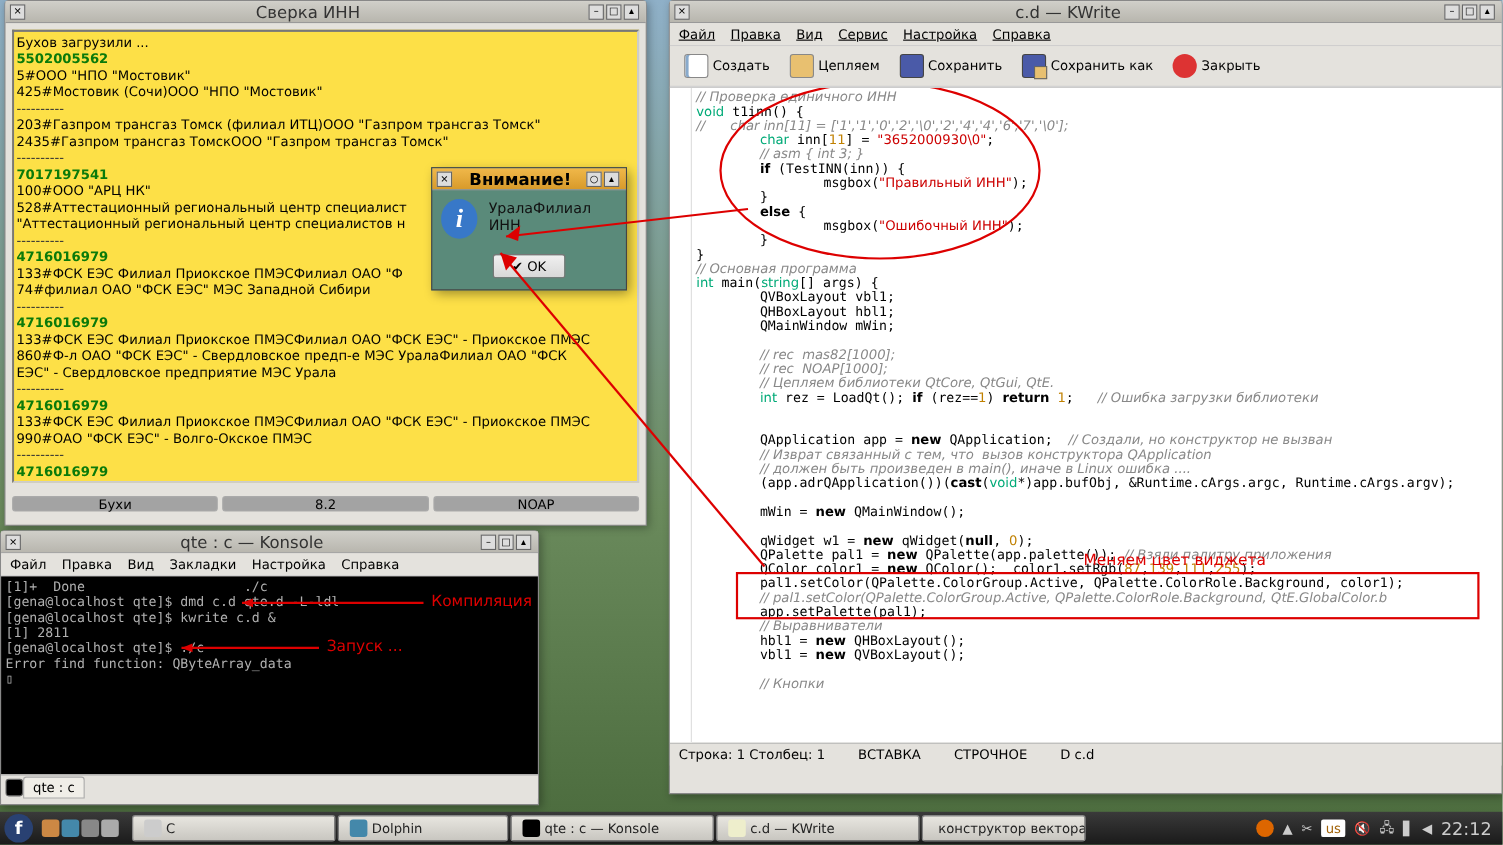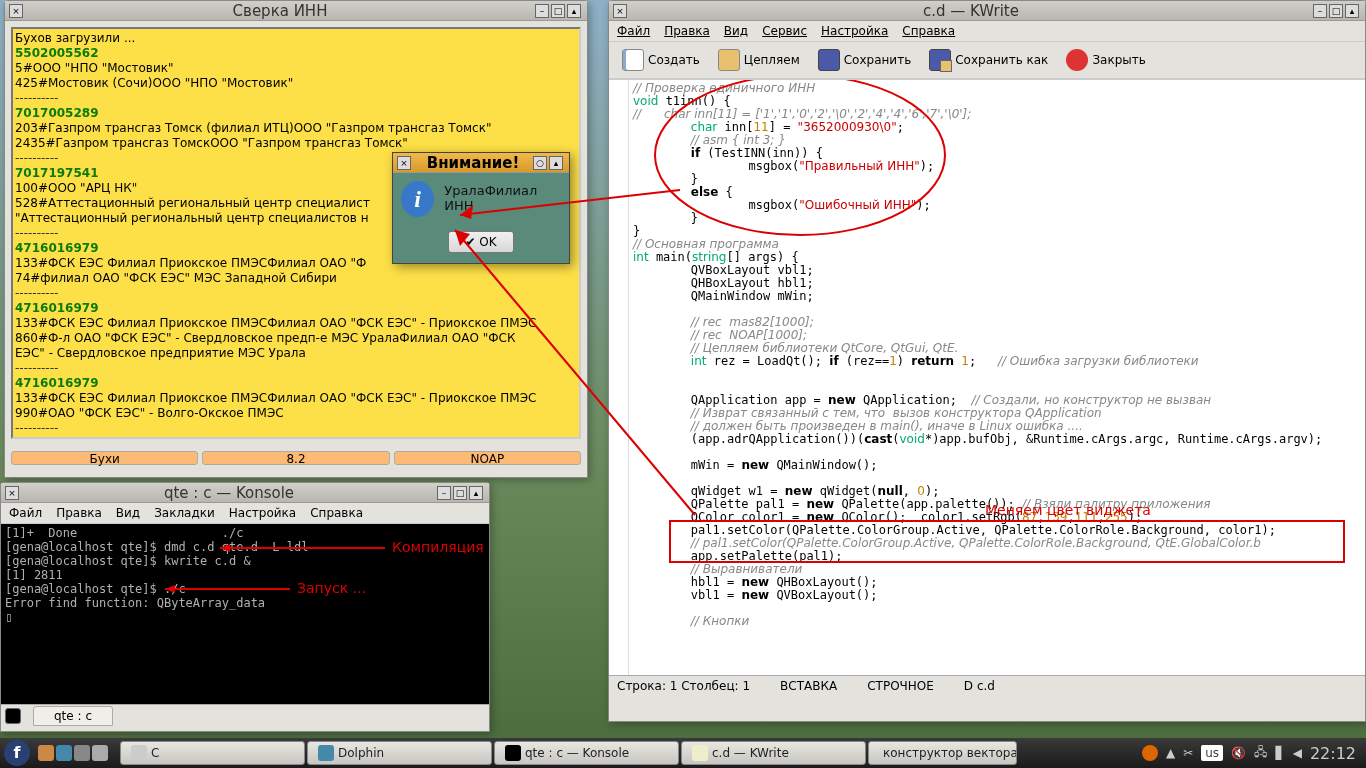--- a/index.html
+++ b/index.html
@@ -18,30 +18,30 @@
 .ico-new{background:#fff;border:1px solid #888;box-shadow:inset 3px 0 0 #8ac}
 .ico-open{background:#e8c070;border:1px solid #888}
 .ico-save{background:#4a5aa8;border:1px solid #444}
 .ico-saveas{background:#4a5aa8;border:1px solid #444;position:relative}
 .ico-saveas::after{content:"";position:absolute;right:-2px;bottom:-2px;width:10px;height:10px;background:#e8c070;border:1px solid #666}
 .ico-close{background:#d33;border-radius:50%}
 .listbox{background:#fde047;border:2px inset #ccc;overflow:auto;padding:2px;font-size:12px;line-height:15px}
 .inn{color:#0a7a0a;font-weight:bold}
 .sep{color:#333}
 .btns{display:flex;gap:4px;padding:6px}
-.btns button{flex:1;height:14px;background:#fdba74;border:1px solid #aaa;border-radius:3px;cursor:pointer}
+.btns button{flex:1;height:14px;background:#a3a3a3;border:1px solid #aaa;border-radius:3px;cursor:pointer}
 .dlg{position:absolute;background:#5a8a7a;border:1px solid #444;box-shadow:3px 3px 10px rgba(0,0,0,.4)}
 .dlg-body{display:flex;padding:8px;gap:10px;align-items:flex-start}
 .info-icon{width:36px;height:36px;background:#3878c8;border-radius:50%;color:#fff;font-size:24px;font-weight:bold;text-align:center;line-height:36px;font-family:Georgia,serif;font-style:italic}
 .dlg-txt{color:#111;font-size:13px;padding-top:2px}
 .dlg-btns{display:flex;justify-content:center;padding:6px 3px 10px}
 .dlg-btns button{padding:3px 16px;background:linear-gradient(#f0f0f0,#d8d8d8);border:1px solid #777;border-radius:3px;cursor:pointer}
 .konsole-body{background:#000;color:#b0b0b0;font-family:"DejaVu Sans Mono",monospace;font-size:12px;padding:2px 4px;line-height:14px;white-space:pre;overflow:hidden}
 .konsole-tabs{background:#e4e2dd;height:22px;display:flex;align-items:center;padding:0 4px;border-top:1px solid #aaa}
-.ktab{padding:2px 20px;border:1px solid #aaa;background:#f0eee8;border-radius:3px 3px 0 0;margin-left:12px}
+.ktab{padding:2px 8px;border:1px solid #aaa;background:#f0eee8;border-radius:3px 3px 0 0;margin-left:0}
 .code{background:#fff;font-family:"DejaVu Sans Mono",monospace;font-size:12px;line-height:13px;padding:2px 0 2px 24px;overflow:auto;white-space:pre;color:#000;position:relative;border-top:1px solid #ccc}
 .cm{color:#888;font-style:italic}
 .kw{color:#000;font-weight:bold}
 .ty{color:#0a7}
 .st{color:#c00}
 .nm{color:#c08000}
 .statusbar{background:#e4e2dd;border-top:1px solid #aaa;padding:3px 8px;display:flex;gap:30px;font-size:11px}
 .taskbar{position:absolute;bottom:0;left:0;right:0;height:30px;background:linear-gradient(#3a3a3a,#1a1a1a);display:flex;align-items:center;padding:0 4px;gap:2px;color:#ddd}
 .task{height:24px;padding:0 10px;background:linear-gradient(#e8e6e0,#c8c6c0);border:1px solid #888;border-radius:3px;display:flex;align-items:center;gap:4px;color:#222;font-size:11px;min-width:0;overflow:hidden;white-space:nowrap}
 .tray{margin-left:auto;display:flex;align-items:center;gap:8px;color:#ccc;font-size:12px;padding-right:6px}
@@ -150,21 +150,20 @@
     <div class="tb-btn">–</div>
     <div class="tb-btn">□</div>
     <div class="tb-btn">▴</div>
   </div>
   <div id="inn-list" class="listbox" style="margin:6px;height:412px">
       <div>Бухов загрузили ...</div>
       <div class="inn">5502005562</div>
       <div>5#ООО "НПО "Мостовик"</div>
       <div>425#Мостовик (Сочи)ООО "НПО "Мостовик"</div>
       <div class="sep">----------</div>
-      <div class="inn">7017005289</div>
       <div>203#Газпром трансгаз Томск (филиал ИТЦ)ООО "Газпром трансгаз Томск"</div>
       <div>2435#Газпром трансгаз ТомскООО "Газпром трансгаз Томск"</div>
       <div class="sep">----------</div>
       <div class="inn">7017197541</div>
       <div>100#ООО "АРЦ НК"</div>
       <div>528#Аттестационный региональный центр специалист</div>
       <div>"Аттестационный региональный центр специалистов н</div>
       <div class="sep">----------</div>
       <div class="inn">4716016979</div>
       <div>133#ФСК ЕЭС Филиал Приокское ПМЭСФилиал ОАО "Ф</div>
@@ -263,40 +262,40 @@
   <div style="width:4px"></div>
   <div class="small-ico" style="background:#c84"></div>
   <div class="small-ico" style="background:#48a"></div>
   <div class="small-ico" style="background:#888"></div>
   <div class="small-ico" style="background:#aaa"></div>
   <div style="width:8px"></div>
   <div class="task" style="width:185px">
       <span class="small-ico" style="background:#ccc"></span>
       <span>C</span>
     </div>
-  <div class="task" style="width:185px">
+  <div class="task" style="width:155px">
       <span class="small-ico" style="background:#48a"></span>
       <span>Dolphin</span>
     </div>
   <div class="task" style="width:185px">
       <span class="small-ico" style="background:#000"></span>
       <span>qte : c — Konsole</span>
     </div>
   <div class="task" style="width:185px">
       <span class="small-ico" style="background:#eec"></span>
       <span>c.d — KWrite</span>
     </div>
   <div class="task" style="width:149px">
       <span class="small-ico" style="background:#d33;border-radius:50%"></span>
       <span>конструктор вектора - C</span>
     </div>
   <div class="tray">
     <span class="small-ico" style="background:#d60;border-radius:50%"></span>
     <span>▲</span>
     <span>✂</span>
-    <span style="background:#fff;color:#404040;padding:1px 4px;border-radius:2px">us</span>
+    <span style="background:#fff;color:#a16207;padding:1px 4px;border-radius:2px">us</span>
     <span>🔇</span>
     <span>🖧</span>
     <span>▋</span>
     <span>◀</span>
     <span style="font-size:16px">22:12</span>
   </div>
 </div>
 
 </body></html>

